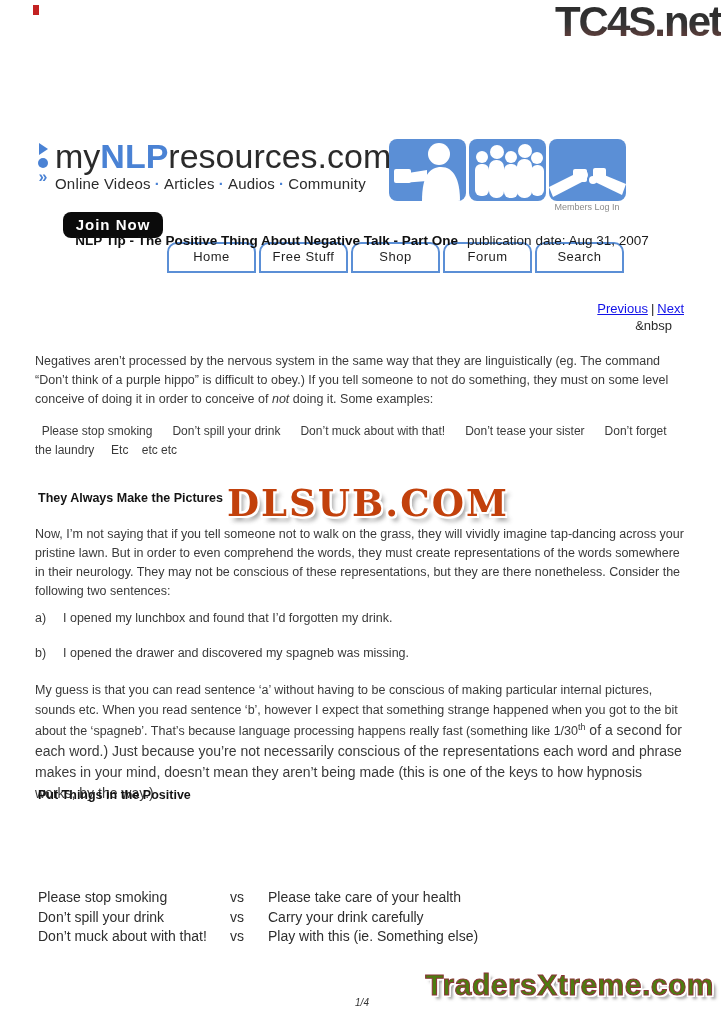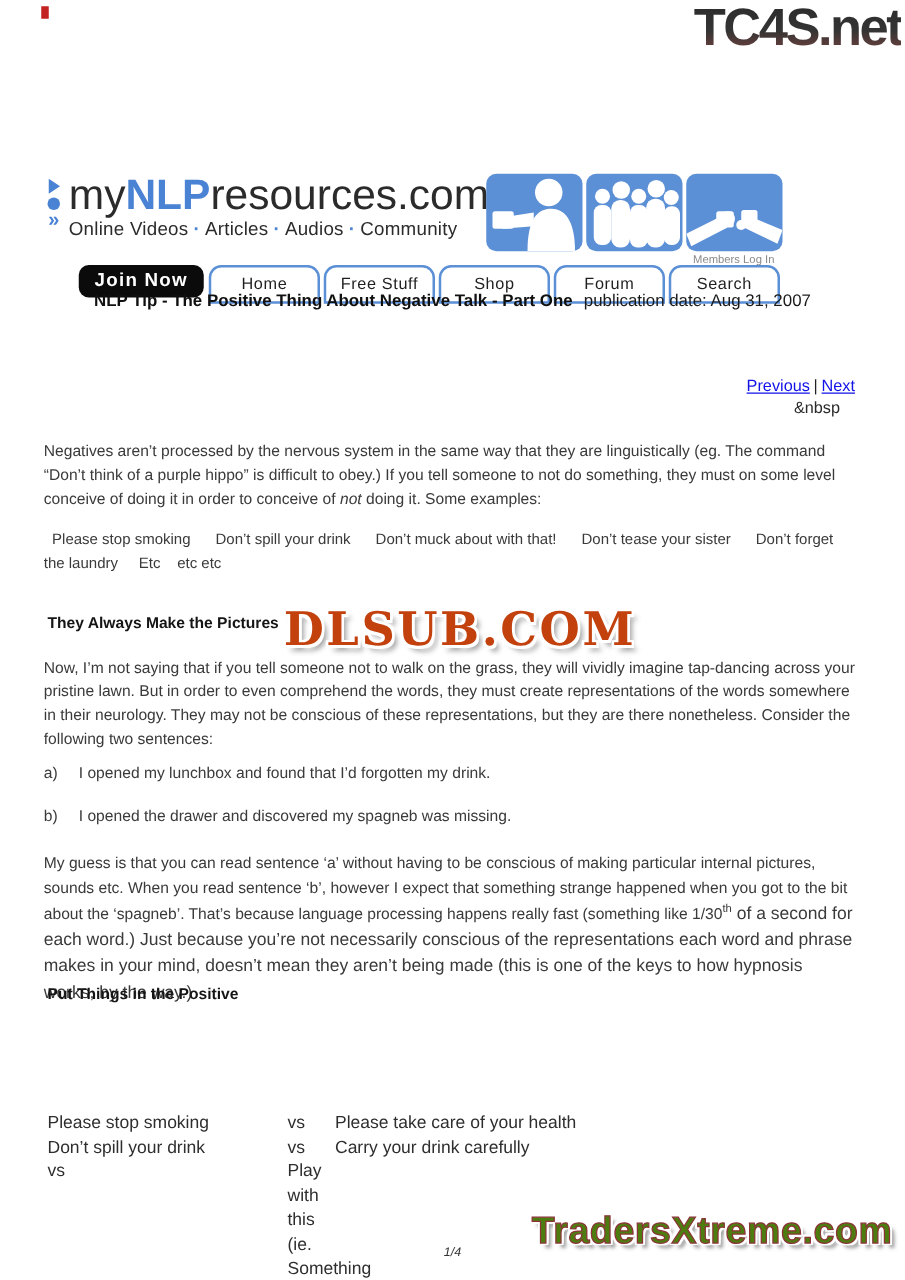--- a/index.html
+++ b/index.html
@@ -38,21 +38,21 @@
 
   
   .nav { position: absolute; left: 63px; top: 212px; display: flex; z-index: 1; }
   .join {
     width: 100px; height: 26px; background: #0b0b0b; border-radius: 8px; color: #fff;
     font-weight: bold; font-size: 15px; letter-spacing: 1px; text-align: center; line-height: 26px; margin-right: 4px;
   }
   .tab {
     width: 89px; height: 31px; box-sizing: border-box; border: 2px solid #5b8fd6;
     border-radius: 10px 10px 0 0; background: #fff; font-size: 13px; color: #1f1f1f;
-    text-align: center; padding-top: 5px; margin-right: 3px; letter-spacing: 0.5px;
+    text-align: center; padding-top: 5px; margin-right: 3px; letter-spacing: 0.5px; margin-top: 30px;
   }
   .title-row { position: absolute; top: 233px; left: 0; width: 724px; text-align: center; font-size: 13.5px; color: #101010; z-index: 5; }
   .title-bold { font-weight: bold; }
   .pubdate { font-weight: normal; color: #1a1a1a; margin-left: 9px; }
 
   
   .prevnext { position: absolute; top: 301px; right: 40px; font-size: 13px; color: #222; }
   .prevnext a { color: #1212e8; text-decoration: underline; cursor: pointer; }
   .pn-sep { margin: 0 3px; }
   .nbsp-lit { position: absolute; top: 318px; right: 52px; font-size: 13px; color: #2a2a2a; }
@@ -192,20 +192,21 @@
   <div class="h-inline" style="top:788px;">Put Things in the Positive</div>
 
 
   <div class="cmp">
     <span>Please stop smoking</span>
       <span>vs</span>
       <span>Please take care of your health</span>
     <span>Don’t spill your drink</span>
       <span>vs</span>
       <span>Carry your drink carefully</span>
+    <span>Don’t muck about with that!</span>
       <span>vs</span>
       <span>Play with this (ie. Something else)</span>
   </div>
 
   <div class="pagenum">1/4</div>
 
   <div class="traders">TradersXtreme.com</div>
 
 </div>
 

